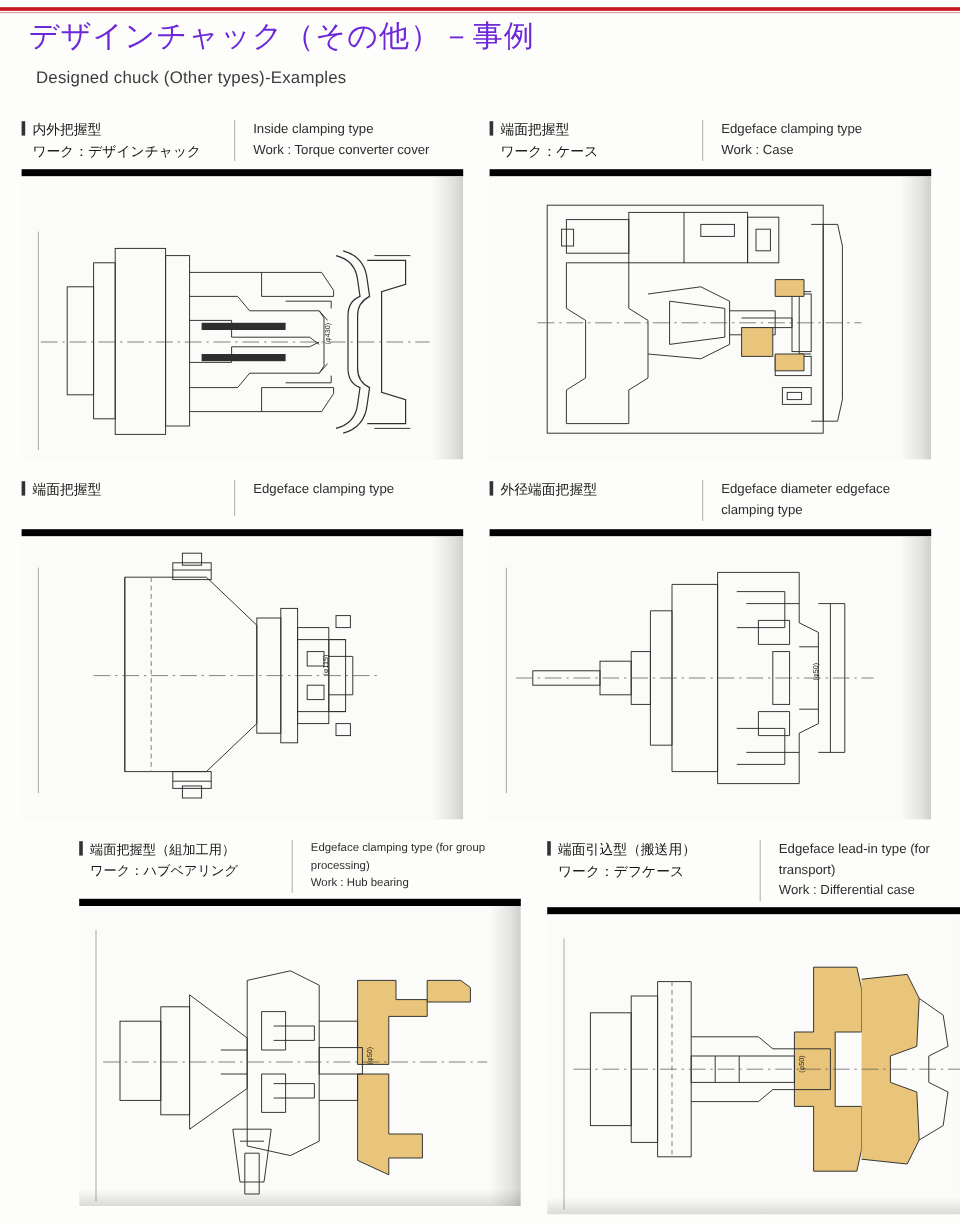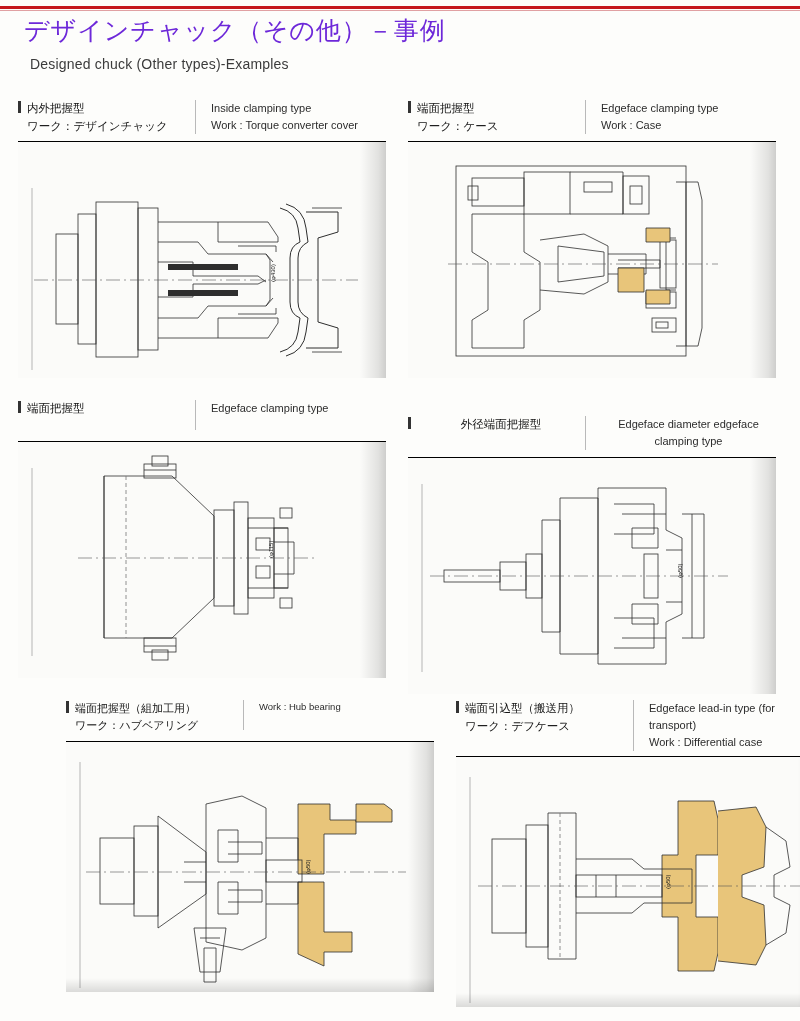--- a/index.html
+++ b/index.html
@@ -79,21 +79,21 @@
     position: absolute;
     width: 368px;
   }
   .cell.left  { left: 18px; }
   .cell.right { left: 408px; }
 
   
   .caption {
     display: flex;
     align-items: flex-start;
-    border-bottom: 1px solid #000000;
+    border-bottom: 6px solid #000000;
     padding-bottom: 5px;
     min-height: 36px;
   }
   .cap-jp {
     width: 168px;
     flex: 0 0 168px;
     padding-left: 9px;
     position: relative;
   }
   .cap-jp::before {
@@ -319,21 +319,21 @@
 
               <path d="M60 116 L300 116" stroke="#555" stroke-width="0.6" stroke-dasharray="14,4,2,4"></path>
               <path d="M14 26 L14 214" stroke="#9a9a9a" stroke-width="0.7"></path>
             </g>
             <text x="255" y="116" font-size="6" fill="#222" transform="rotate(-90 255 116)" font-family="Liberation Sans, sans-serif">(φ115)</text>
           </svg>
           <div class="pg-shadow"></div>
         </div>
       </div>
 
-      <div class="cell right" style="top:16px;text-align:center;">
+      <div class="cell right" style="top:0;">
         <div class="caption">
           <div class="cap-jp">
             <div class="l1">外径端面把握型</div>
             <div class="l2"></div>
           </div>
           <div class="cap-en">
             <div class="l1">Edgeface diameter edgeface</div>
             <div class="l2">clamping type</div>
           </div>
         </div>
@@ -372,20 +372,21 @@
 
     <div class="row" style="height:310px;margin-left:48px;">
 
       <div class="cell left" style="top:0;">
         <div class="caption">
           <div class="cap-jp small">
             <div class="l1">端面把握型（組加工用）</div>
             <div class="l2">ワーク：ハブベアリング</div>
           </div>
           <div class="cap-en small">
+            <div class="l1">Edgeface clamping type (for group processing)</div>
             <div class="l2">Work : Hub bearing</div>
           </div>
         </div>
         <div class="drawing tall">
           <svg width="368" height="250" viewBox="0 0 368 250">
 
             <g fill="#e8c57a" stroke="#2e2e2e" stroke-width="0.8">
               <path d="M232 62 L264 62 L264 78 L290 78 L290 92 L258 92 L258 132 L232 132 Z"></path>
               <path d="M232 140 L258 140 L258 190 L286 190 L286 210 L258 210 L258 224 L232 212 Z"></path>
               <path d="M290 62 L318 62 L326 68 L326 80 L290 80 Z"></path>

